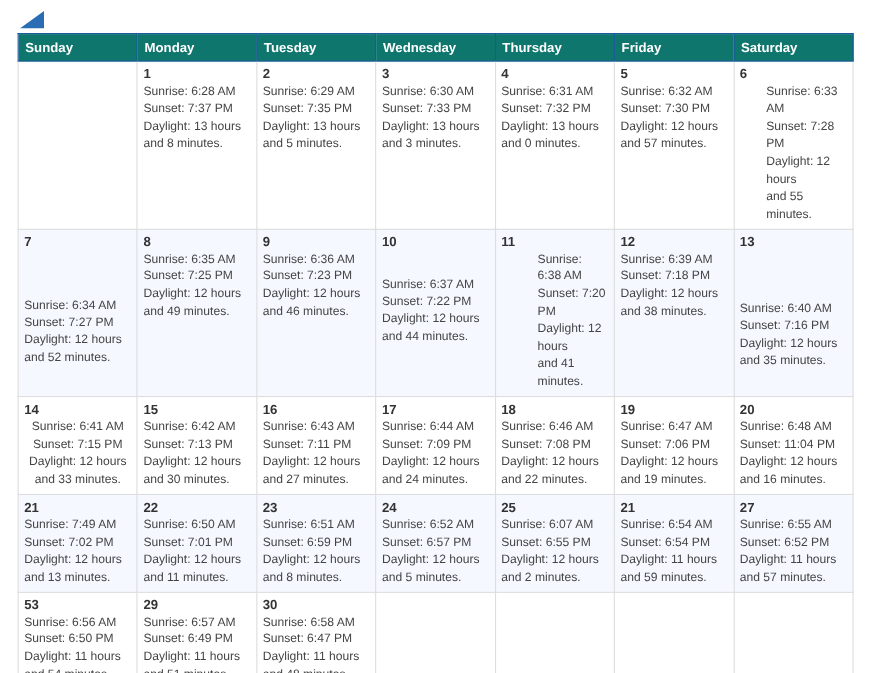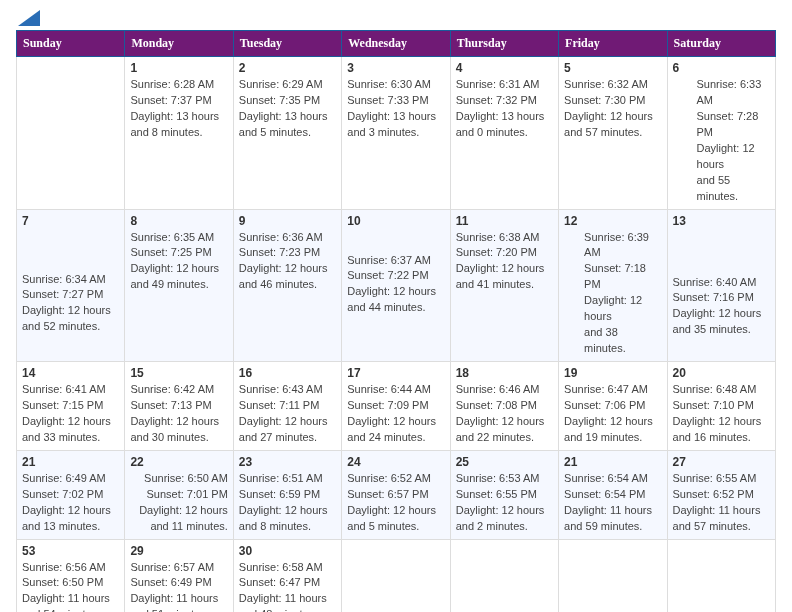--- a/index.html
+++ b/index.html
@@ -74,21 +74,21 @@
     .day-info {
       font-size: 11px;
       color: #444;
       line-height: 1.45;
     }
     .empty-cell {
       background: #f9f9f9;
     }
     tr:nth-child(odd) td { background: #fff; }
     tr:nth-child(even) td { background: #f5f8ff; }
-    .calendar thead tr th { background: #701a75; font-family: Liberation Serif, serif; }
+    .calendar thead tr th { background: #0f766e; }
   </style>
 </head>
 <body>
 
 <div class="page">
   <div class="header">
     <div class="logo">
       <div style="display:flex;align-items:center;">
         <span style="font-size:17px;font-weight:bold;color:#333;"></span>
         <svg width="22" height="16" viewBox="0 0 22 16" style="margin-left:2px;margin-top:-2px;">
@@ -185,44 +185,44 @@
           </td>
           <td>
             <span class="day-number">10</span>
             <div class="day-info" style="white-space: pre-line; margin-top: 25px;">Sunrise: 6:37 AM
 Sunset: 7:22 PM
 Daylight: 12 hours
 and 44 minutes.</div>
           </td>
           <td>
             <span class="day-number">11</span>
-            <div class="day-info" style="white-space: pre-line;">Sunrise: 6:38 AM
+            <div class="day-info" style="white-space: pre-line; margin-left: 33px;">Sunrise: 6:38 AM
 Sunset: 7:20 PM
 Daylight: 12 hours
 and 41 minutes.</div>
           </td>
           <td>
             <span class="day-number">12</span>
-            <div class="day-info" style="white-space: pre-line; margin-left: 20px;">Sunrise: 6:39 AM
+            <div class="day-info" style="white-space: pre-line;">Sunrise: 6:39 AM
 Sunset: 7:18 PM
 Daylight: 12 hours
 and 38 minutes.</div>
           </td>
           <td>
             <span class="day-number">13</span>
             <div class="day-info" style="white-space: pre-line; margin-top: 47px;">Sunrise: 6:40 AM
 Sunset: 7:16 PM
 Daylight: 12 hours
 and 35 minutes.</div>
           </td>
         </tr>
         <tr>
           <td>
             <span class="day-number">14</span>
-            <div class="day-info" style="white-space: pre-line;">Sunrise: 6:41 AM
+            <div class="day-info" style="white-space: pre-line; text-align: center;">Sunrise: 6:41 AM
 Sunset: 7:15 PM
 Daylight: 12 hours
 and 33 minutes.</div>
           </td>
           <td>
             <span class="day-number">15</span>
             <div class="day-info" style="white-space: pre-line;">Sunrise: 6:42 AM
 Sunset: 7:13 PM
 Daylight: 12 hours
 and 30 minutes.</div>
@@ -251,57 +251,57 @@
           <td>
             <span class="day-number">19</span>
             <div class="day-info" style="white-space: pre-line;">Sunrise: 6:47 AM
 Sunset: 7:06 PM
 Daylight: 12 hours
 and 19 minutes.</div>
           </td>
           <td>
             <span class="day-number">20</span>
             <div class="day-info" style="white-space: pre-line;">Sunrise: 6:48 AM
-Sunset: 7:10 PM
+Sunset: 11:04 PM
 Daylight: 12 hours
 and 16 minutes.</div>
           </td>
         </tr>
         <tr>
           <td>
             <span class="day-number">21</span>
-            <div class="day-info" style="white-space: pre-line;">Sunrise: 6:49 AM
+            <div class="day-info" style="white-space: pre-line;">Sunrise: 7:49 AM
 Sunset: 7:02 PM
 Daylight: 12 hours
 and 13 minutes.</div>
           </td>
           <td>
             <span class="day-number">22</span>
-            <div class="day-info" style="white-space: pre-line; text-align: right;">Sunrise: 6:50 AM
+            <div class="day-info" style="white-space: pre-line;">Sunrise: 6:50 AM
 Sunset: 7:01 PM
 Daylight: 12 hours
 and 11 minutes.</div>
           </td>
           <td>
             <span class="day-number">23</span>
             <div class="day-info" style="white-space: pre-line;">Sunrise: 6:51 AM
 Sunset: 6:59 PM
 Daylight: 12 hours
 and 8 minutes.</div>
           </td>
           <td>
             <span class="day-number">24</span>
             <div class="day-info" style="white-space: pre-line;">Sunrise: 6:52 AM
 Sunset: 6:57 PM
 Daylight: 12 hours
 and 5 minutes.</div>
           </td>
           <td>
             <span class="day-number">25</span>
-            <div class="day-info" style="white-space: pre-line;">Sunrise: 6:53 AM
+            <div class="day-info" style="white-space: pre-line;">Sunrise: 6:07 AM
 Sunset: 6:55 PM
 Daylight: 12 hours
 and 2 minutes.</div>
           </td>
           <td>
             <span class="day-number">21</span>
             <div class="day-info" style="white-space: pre-line;">Sunrise: 6:54 AM
 Sunset: 6:54 PM
 Daylight: 11 hours
 and 59 minutes.</div>

